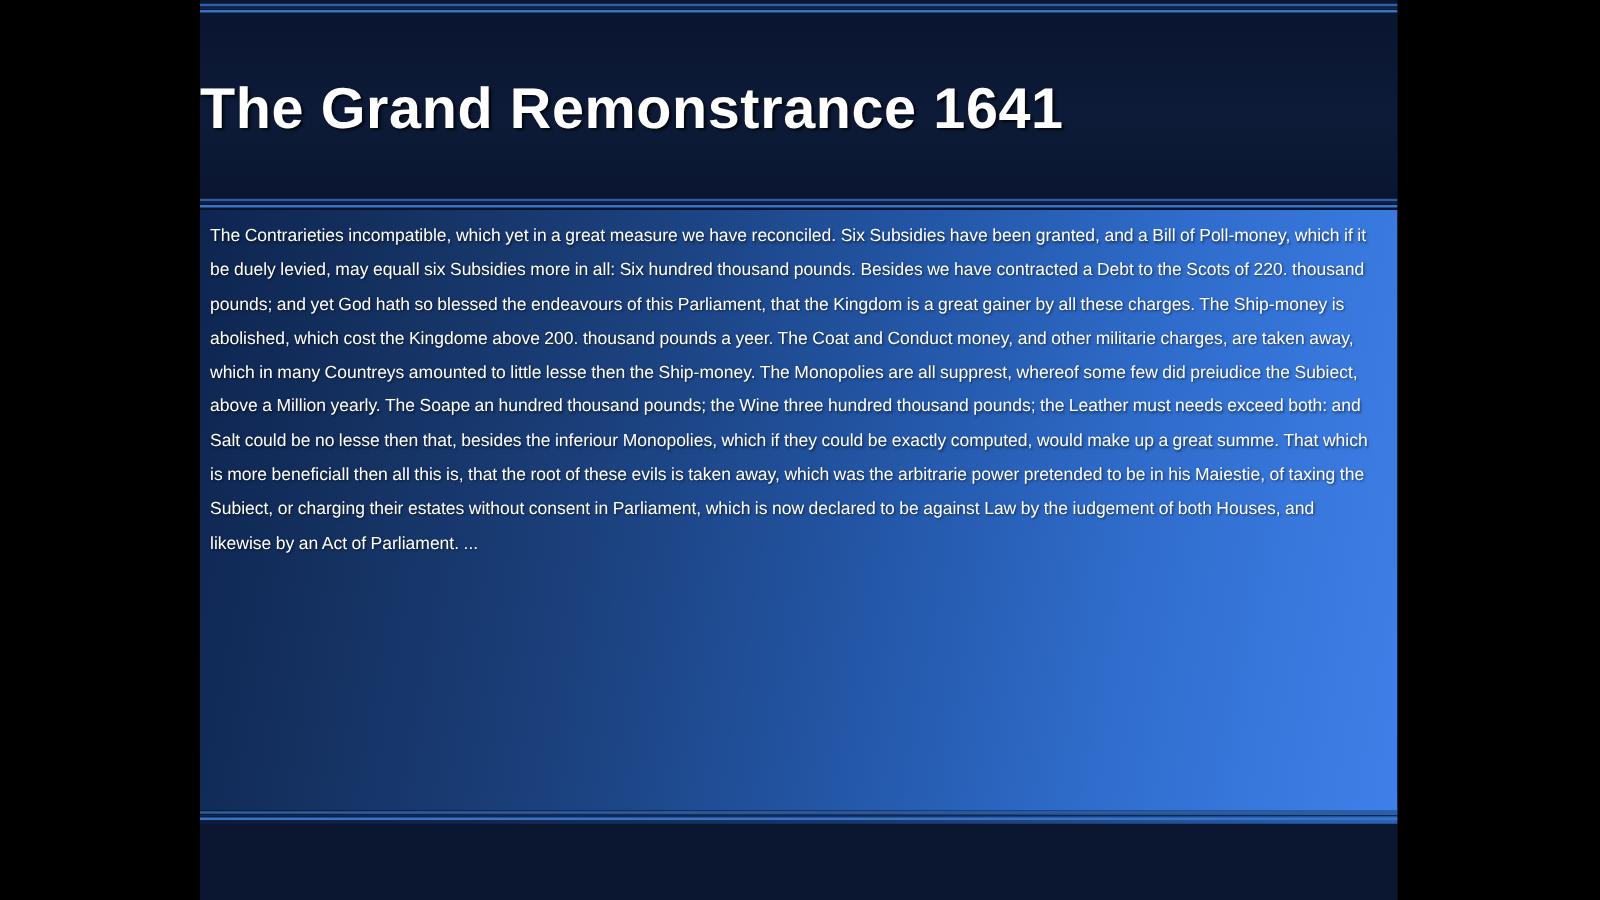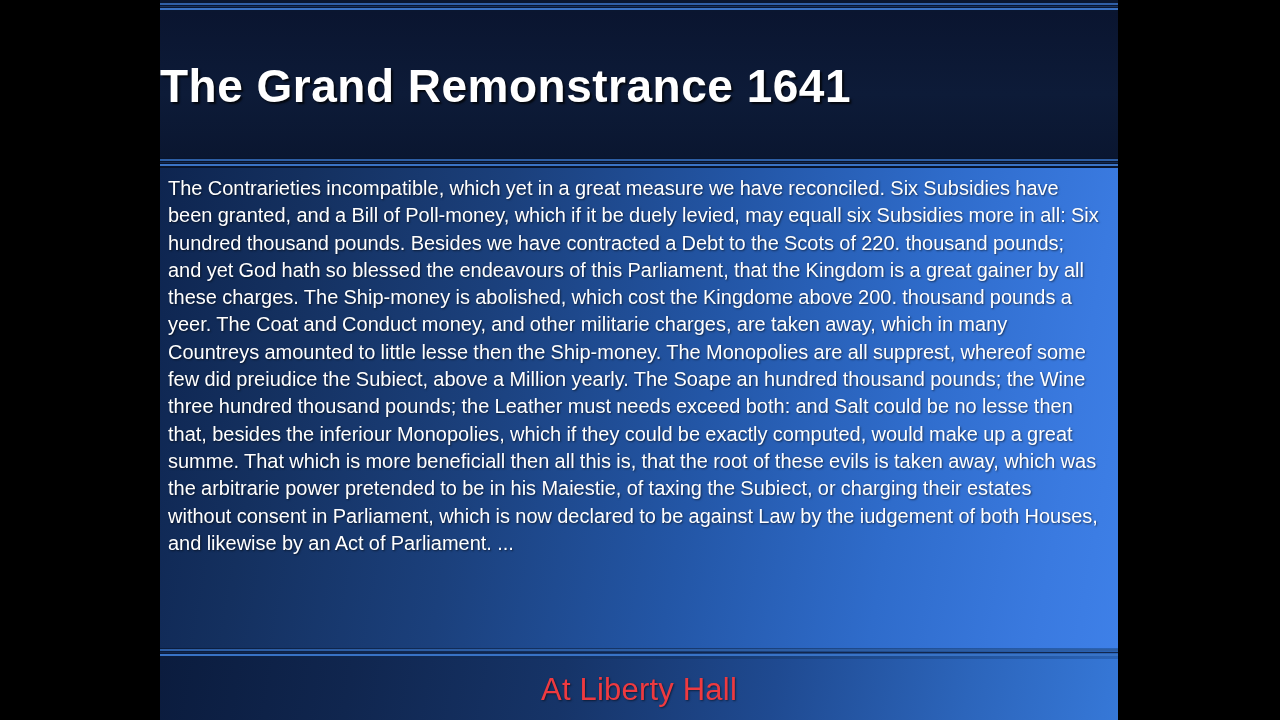--- a/index.html
+++ b/index.html
@@ -97,21 +97,21 @@
                  #1b407c 34%,
                  #2356a6 56%,
                  #2f6ccb 76%,
                  #3a7ae0 92%,
                  #3e80e8 100%);
     box-sizing: border-box;
     padding: 7px 18px 0 8px;
   }
   .body-text {
     color: #ffffff;
-    font-size: 20px;
+    font-size: 14px;
     line-height: 27.3px;
     text-shadow: 1px 1px 2px rgba(0,0,0,0.55);
     text-align: left;
     white-space: pre-wrap;
     word-spacing: -0.3px;
   }
 
   
   .divider-bottom {
     position: absolute;
@@ -191,18 +191,15 @@
     <div class="body-panel">
       <div class="body-text">The Contrarieties incompatible, which yet in a great measure we have reconciled. Six Subsidies have been granted, and a Bill of Poll-money, which if it be duely levied, may equall six Subsidies more in all: Six hundred thousand pounds. Besides we have contracted a Debt to the Scots of 220. thousand pounds; and yet God hath so blessed the endeavours of this Parliament, that the Kingdom is a great gainer by all these charges. The Ship-money is abolished, which cost the Kingdome above 200. thousand pounds a yeer. The Coat and Conduct money, and other militarie charges, are taken away, which in many Countreys amounted to little lesse then the Ship-money. The Monopolies are all supprest, whereof some few did preiudice the Subiect, above a Million yearly. The Soape an hundred thousand pounds; the Wine three hundred thousand pounds; the Leather must needs exceed both: and Salt could be no lesse then that, besides the inferiour Monopolies, which if they could be exactly computed, would make up a great summe. That which is more beneficiall then all this is, that the root of these evils is taken away, which was the arbitrarie power pretended to be in his Maiestie, of taxing the Subiect, or charging their estates without consent in Parliament, which is now declared to be against Law by the iudgement of both Houses, and likewise by an Act of Parliament. ...</div>
     </div>
 
     <div class="divider-bottom">
       <div class="d1"></div>
       <div class="d2"></div>
       <div class="d3"></div>
     </div>
 
-    <div class="footer-band">
-      <div class="footer-text">At Liberty Hall</div>
-    </div>
 
   </div>
 </div>
 
 </body></html>

